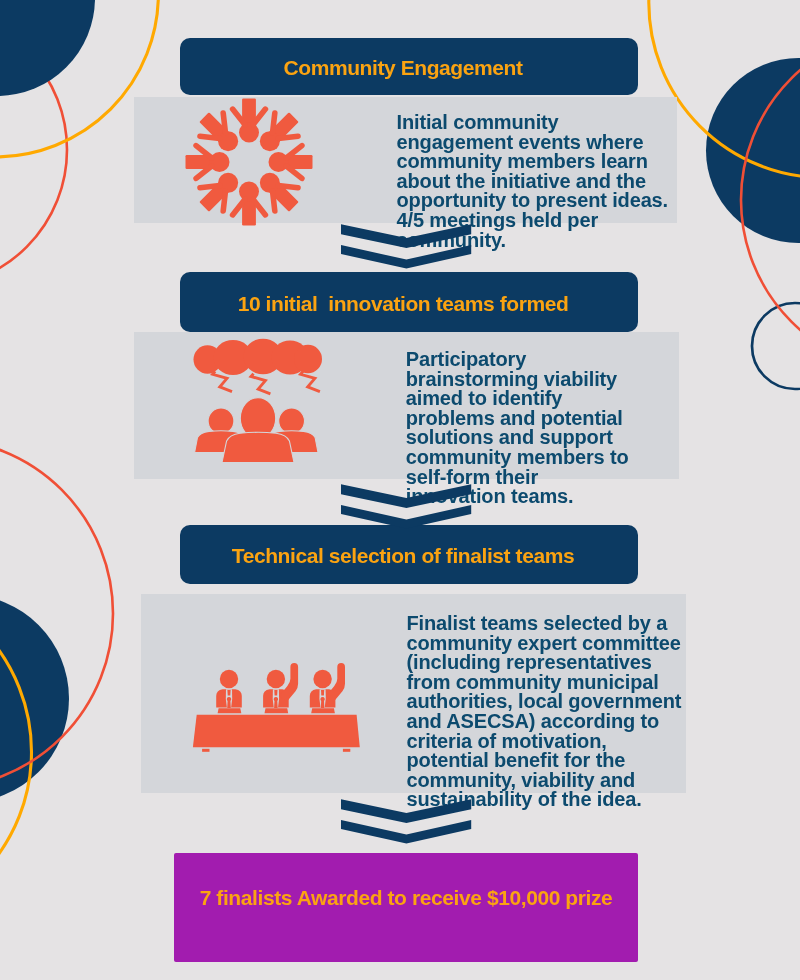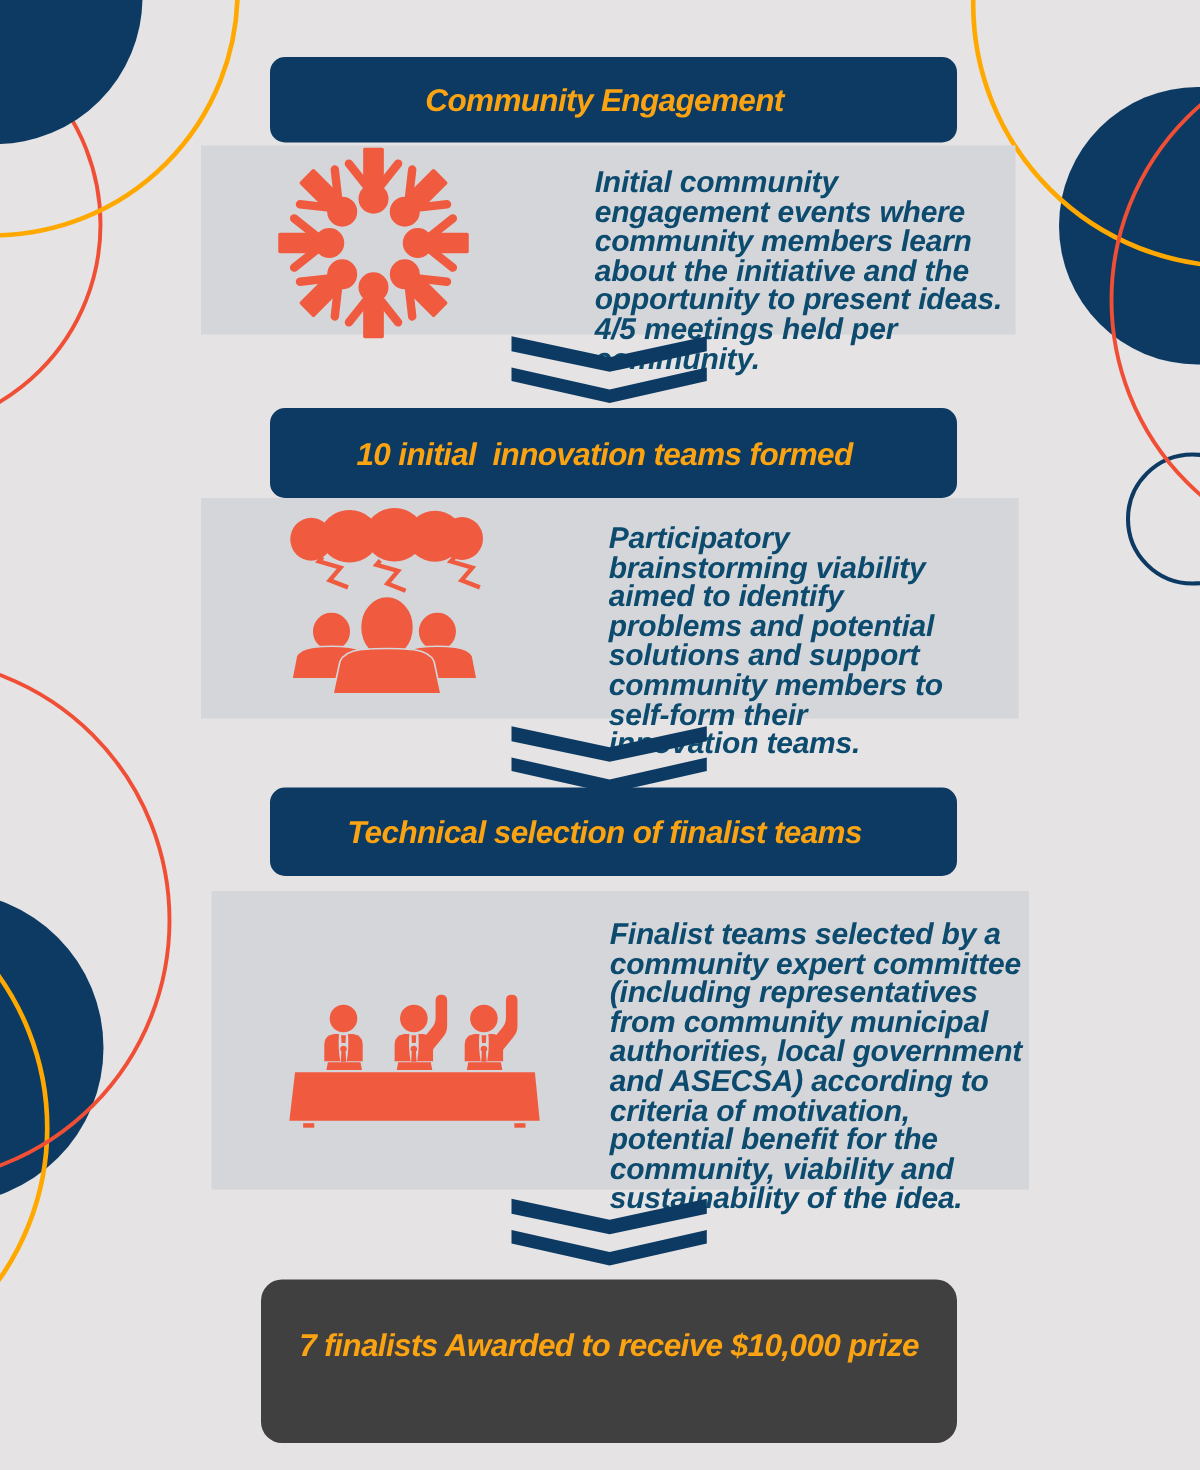--- a/index.html
+++ b/index.html
@@ -1,26 +1,26 @@
 <!DOCTYPE html>
 <html><head>
 <meta charset="utf-8">
 <style>
   html,body{margin:0;padding:0;}
   body{width:800px;height:980px;overflow:hidden;background:#e5e3e4;
        font-family:"Liberation Sans",sans-serif;position:relative;}
   #bg{position:absolute;inset:0;width:800px;height:980px;}
-  .stage{position:absolute;inset:0;width:800px;height:860px;font-style:italic;}
+  .stage{position:absolute;inset:0;width:800px;height:860px;}
   .hdr{position:absolute;left:180px;width:458px;background:#0c3a62;border-radius:10px;
        display:flex;align-items:center;justify-content:center;box-sizing:border-box;padding-right:12px;}
   .hdr span{color:#fba311;font-weight:bold;font-size:21px;letter-spacing:-0.42px;white-space:pre;position:relative;top:2px;}
   .panel{position:absolute;background:#d4d6da;}
   .ptext{position:absolute;color:#0c4a6e;font-weight:bold;font-size:20px;line-height:19.6px;letter-spacing:-0.14px;}
-  .final{position:absolute;left:174px;top:853px;width:464px;height:109px;background:#404040;
-         border-radius:14px;display:flex;align-items:center;justify-content:center;text-align:center;}
+  .final{position:absolute;left:174px;top:853px;width:464px;height:109px;background:#a21caf;
+         border-radius:2px;display:flex;align-items:center;justify-content:center;text-align:center;}
   .final span{color:#fba311;font-weight:bold;font-size:21px;line-height:21px;letter-spacing:-0.41px;position:relative;top:-5px;}
   .chev{position:absolute;}
 </style>
 </head>
 <body>
 
 <svg id="bg" viewBox="0 0 800 980">
   <rect x="0" y="0" width="800" height="980" fill="#e5e3e4"></rect>
   <circle cx="-70.5" cy="149.7" r="137.5" fill="none" stroke="#f04f36" stroke-width="2.6"></circle>
   <circle cx="-3" cy="-2" r="98" fill="#0c3a62"></circle>

